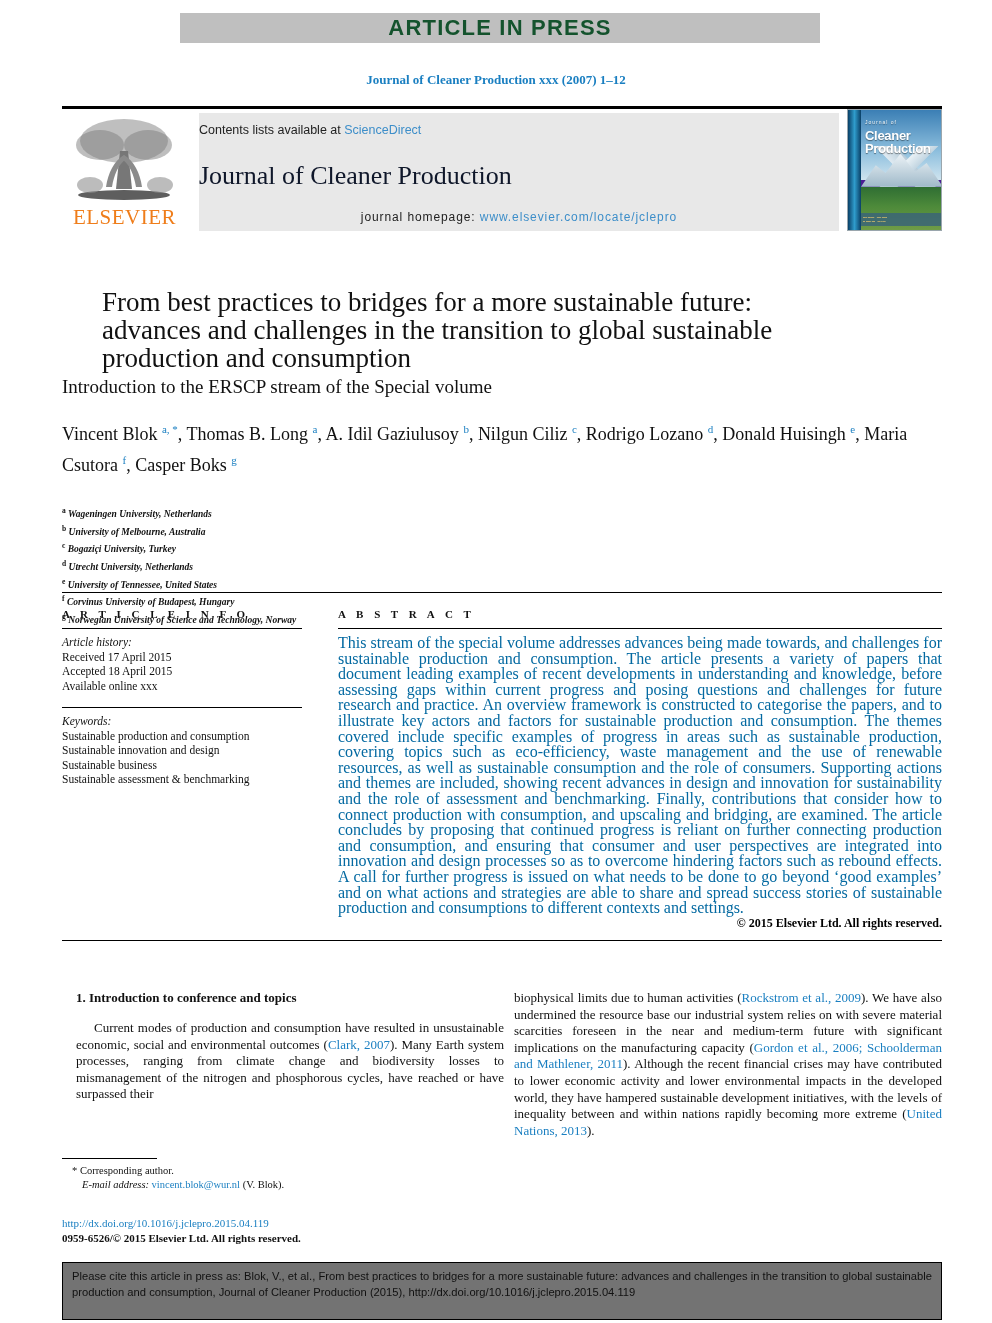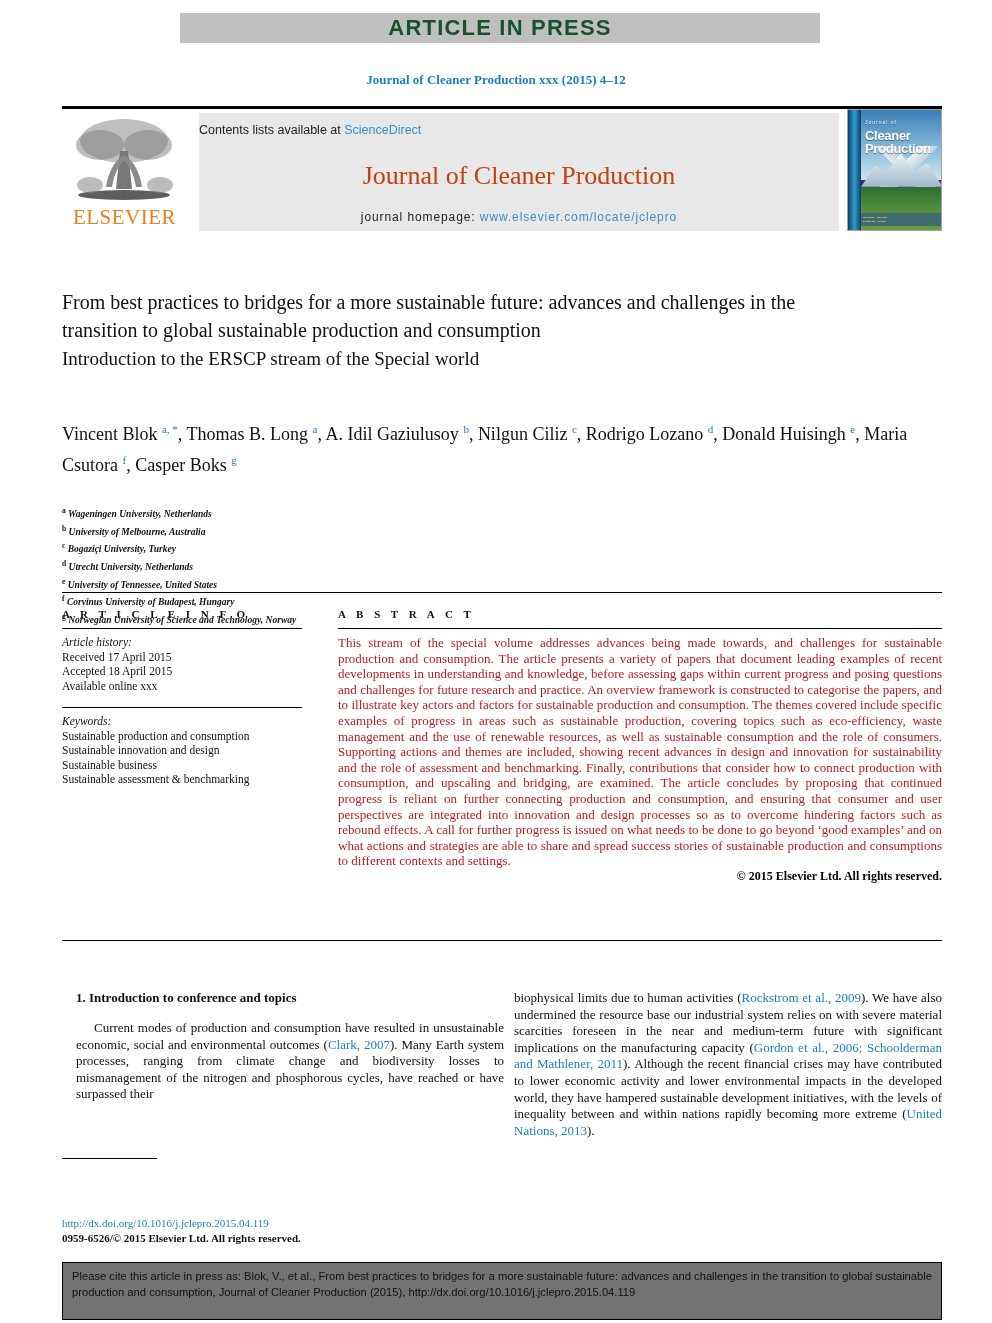--- a/index.html
+++ b/index.html
@@ -48,22 +48,22 @@
   .masthead-center {
     position:absolute; left:137px; top:4px; width:640px; height:118px;
     background:#e8e8e8;
   }
   .contents-line {
     position:absolute; top:10px; left:0; width:640px; text-align:left;
     font-family:"Liberation Sans", sans-serif; font-size:12.5px; color:#222;
   }
   .contents-line a { color:#3d8ec9; text-decoration:none; }
   .journal-title {
-    position:absolute; top:48px; left:0; width:640px; text-align:center;
-    font-family:"Liberation Serif", serif; font-size:26px; color:#c2410c;
+    position:absolute; top:48px; left:0; width:640px; text-align:left;
+    font-family:"Liberation Serif", serif; font-size:26px; color:#0f172a;
   }
   .homepage-line {
     position:absolute; top:97px; left:0; width:640px; text-align:center;
     font-family:"Liberation Sans", sans-serif; font-size:12px; letter-spacing:0.9px; color:#222;
   }
   .homepage-line .url { color:#3d8ec9; }
   .cover-thumb {
     position:absolute; left:785px; top:0px; width:95px; height:122px;
     border:1px solid #9aa6ad; overflow:hidden; background:#4c1d95;
   }
@@ -100,22 +100,23 @@
   }
   .cover-jtitle .pre { display:block; font-size:5px; font-weight:normal; letter-spacing:1px; opacity:.9; }
   .cover-footer {
     position:absolute; left:15px; bottom:3px; width:78px; height:12px;
     font-size:3px; color:#ffd36b; line-height:4px; overflow:hidden;
   }
 
   
   .title-block { position:absolute; left:62px; top:288px; width:790px; }
   .paper-title {
-    font-family:"Liberation Serif", serif; font-size:20px; line-height:28px; color:#111;
+    font-family:"Liberation Serif", serif; font-size:27px; line-height:28px; color:#111;
     font-weight:400;
+    margin-left:40px;
   }
   .paper-subtitle {
     font-family:"Liberation Serif", serif; font-size:19px; line-height:26px; color:#111; margin-top:2px;
   }
 
   
   .authors {
     position:absolute; left:62px; top:416px; width:880px;
     font-family:"Liberation Serif", serif; font-size:18px; line-height:26px; color:#111;
   }
@@ -138,22 +139,22 @@
     font-family:"Liberation Serif", serif; font-weight:bold;
     font-size:11px; letter-spacing:4px; color:#111;
   }
   .hr-thin { border-top:1px solid #000; margin:8px 0 6px 0; height:0; }
   .info-body {
     font-family:"Liberation Serif", serif; font-size:11.5px; line-height:14.5px; color:#111;
   }
   .info-body .lbl { font-style:italic; }
   .kw-block { margin-top:12px; }
   .abs-body {
-    font-family:"Liberation Serif", serif; font-size:13px; line-height:15.6px;
-    text-align:justify; color:#b91c1c;
+    font-family:"Liberation Serif", serif; font-size:16px; line-height:15.6px;
+    text-align:justify; color:#0369a1;
   }
   .copyright { text-align:right; font-weight:bold; font-size:12px; }
   .rule-bot {
     position:absolute; left:62px; top:940px; width:880px; height:0;
     border-top:1px solid #000;
   }
 
   
   .col-left  { position:absolute; left:62px;  top:990px; width:428px;margin-left:14px; }
   .col-right { position:absolute; left:514px; top:990px; width:428px; }
@@ -193,21 +194,21 @@
     text-align:justify; color:#111;
   }
 </style>
 </head>
 <body>
 
 <div class="press-banner">
   <span>ARTICLE IN PRESS</span>
 </div>
 
-<div class="running-head">Journal of Cleaner Production xxx (2015) 4–12</div>
+<div class="running-head">Journal of Cleaner Production xxx (2007) 1–12</div>
 
 <div class="masthead">
 
   <div class="elsevier-logo">
     <svg class="elsevier-tree" viewBox="0 0 108 88">
       <g fill="#6b6b6b">
         <ellipse cx="54" cy="26" rx="44" ry="22" fill="#8a8a8a" opacity="0.55"></ellipse>
         <ellipse cx="30" cy="30" rx="24" ry="15" fill="#7d7d7d" opacity="0.5"></ellipse>
         <ellipse cx="78" cy="30" rx="24" ry="15" fill="#7d7d7d" opacity="0.5"></ellipse>
         <path d="M50 36 h8 l4 38 h-16 z" fill="#777"></path>
@@ -242,21 +243,21 @@
       <span class="pre">Journal of</span>
       <span>Cleaner</span><br>
       <span>Production</span>
     </div>
     <div class="cover-footer">▪▪▪▪ ▪▪▪▪▪▪ &nbsp; ▪▪▪▪ ▪▪▪▪▪<br>▪▪ ▪▪▪▪▪ ▪▪▪ &nbsp; ▪▪▪ ▪▪▪▪</div>
   </div>
 </div>
 
 <div class="title-block">
   <div class="paper-title">From best practices to bridges for a more sustainable future: advances and challenges in the transition to global sustainable production and consumption</div>
-  <div class="paper-subtitle">Introduction to the ERSCP stream of the Special world</div>
+  <div class="paper-subtitle">Introduction to the ERSCP stream of the Special volume</div>
 </div>
 
 <div class="authors"><span>Vincent Blok </span><sup>a, *</sup><span>, </span><span>Thomas B. Long </span><sup>a</sup><span>, </span><span>A. Idil Gaziulusoy </span><sup>b</sup><span>, </span><span>Nilgun Ciliz </span><sup>c</sup><span>, </span><span>Rodrigo Lozano </span><sup>d</sup><span>, </span><span>Donald Huisingh </span><sup>e</sup><span>, </span><span>Maria Csutora </span><sup>f</sup><span>, </span><span>Casper Boks </span><sup>g</sup></div>
 <div class="affils">
     <div><sup>a</sup><span> Wageningen University, Netherlands</span></div>
     <div><sup>b</sup><span> University of Melbourne, Australia</span></div>
     <div><sup>c</sup><span> Bogaziçi University, Turkey</span></div>
     <div><sup>d</sup><span> Utrecht University, Netherlands</span></div>
     <div><sup>e</sup><span> University of Tennessee, United States</span></div>
     <div><sup>f</sup><span> Corvinus University of Budapest, Hungary</span></div>
@@ -297,20 +298,24 @@
   <div class="body-head">1. Introduction to conference and topics</div>
   <div class="body-p"><span>Current modes of production and consumption have resulted in unsustainable economic, social and environmental outcomes (</span><span class="cite">Clark, 2007</span><span>). Many Earth system processes, ranging from climate change and biodiversity losses to mismanagement of the nitrogen and phosphorous cycles, have reached or have surpassed their</span></div>
 </div>
 
 <div class="col-right">
   <div class="body-p noindent"><span>biophysical limits due to human activities (</span><span class="cite">Rockstrom et al., 2009</span><span>). We have also undermined the resource base our industrial system relies on with severe material scarcities foreseen in the near and medium-term future with significant implications on the manufacturing capacity (</span><span class="cite">Gordon et al., 2006; Schoolderman and Mathlener, 2011</span><span>). Although the recent financial crises may have contributed to lower economic activity and lower environmental impacts in the developed world, they have hampered sustainable development initiatives, with the levels of inequality between and within nations rapidly becoming more extreme (</span><span class="cite">United Nations, 2013</span><span>).</span></div>
 </div>
 
 <div class="footnote">
   <div class="footnote-rule"></div>
+  <div class="footnote-body">
+    <div style="padding-left:10px">* Corresponding author.</div>
+    <div style="padding-left:20px"><span class="ital">E-mail address:</span> <span class="cite">vincent.blok@wur.nl</span> <span>(V. Blok).</span></div>
+  </div>
 </div>
 
 <div class="doi-block">
   <div class="doi-link">http://dx.doi.org/10.1016/j.jclepro.2015.04.119</div>
   <div class="issn">0959-6526/© 2015 Elsevier Ltd. All rights reserved.</div>
 </div>
 
 <div class="cite-box">Please cite this article in press as: Blok, V., et al., From best practices to bridges for a more sustainable future: advances and challenges in the transition to global sustainable production and consumption, Journal of Cleaner Production (2015), http://dx.doi.org/10.1016/j.jclepro.2015.04.119</div>
 
 </body></html>

